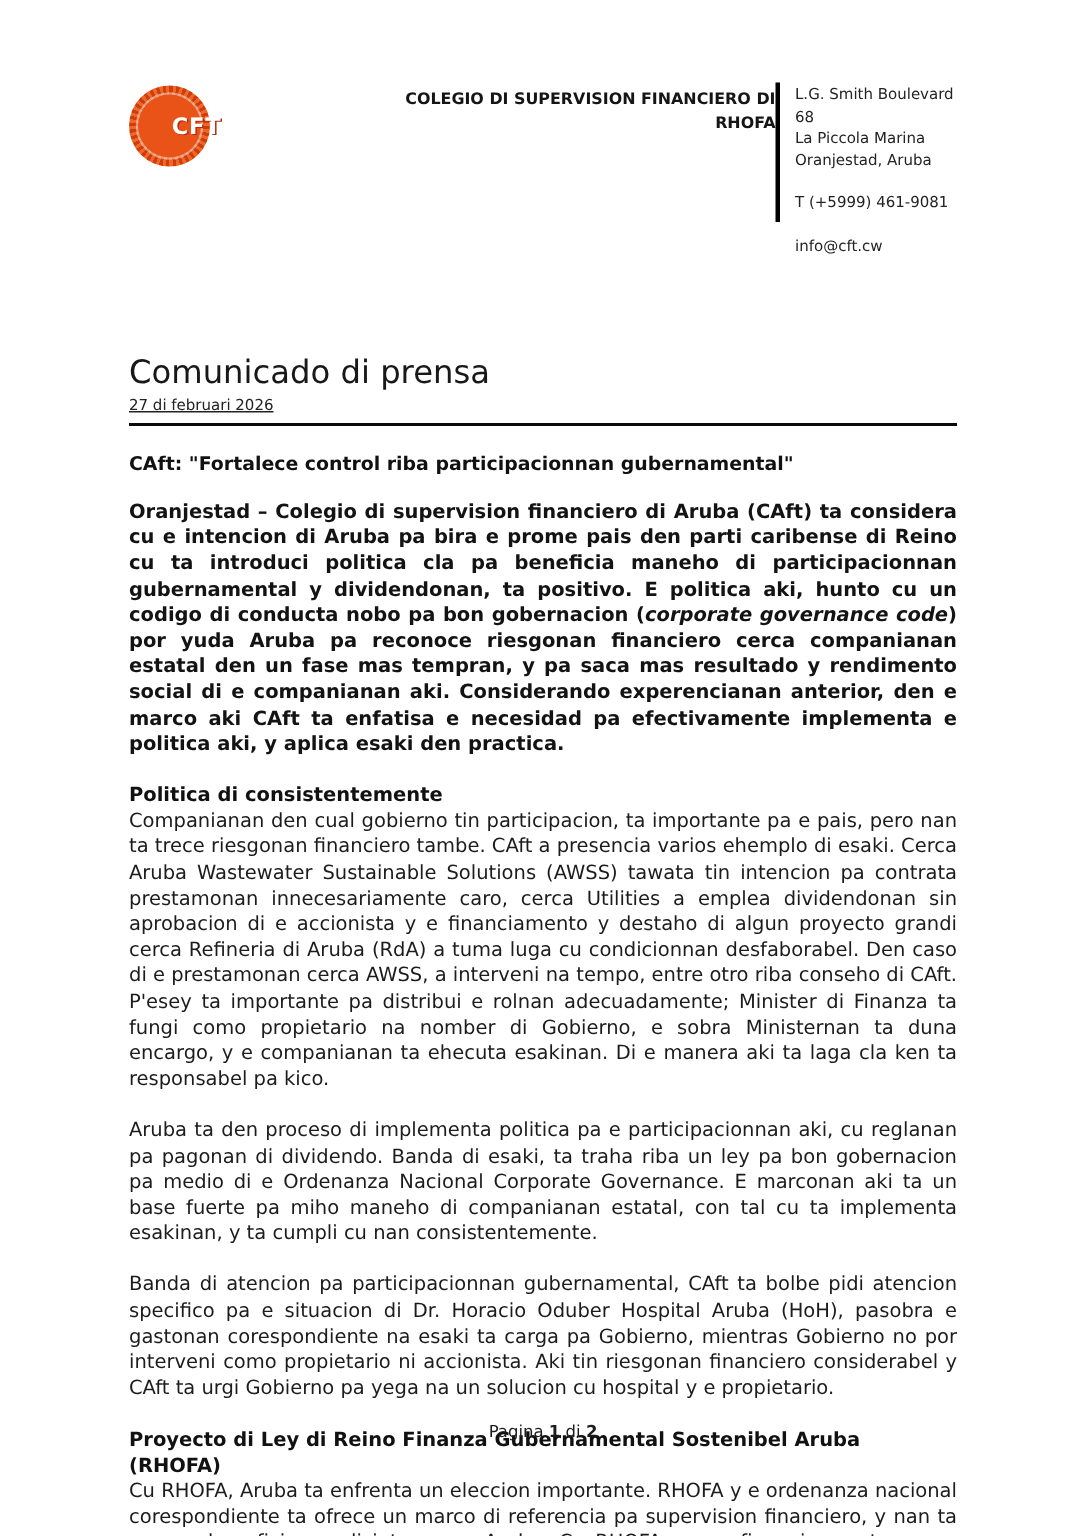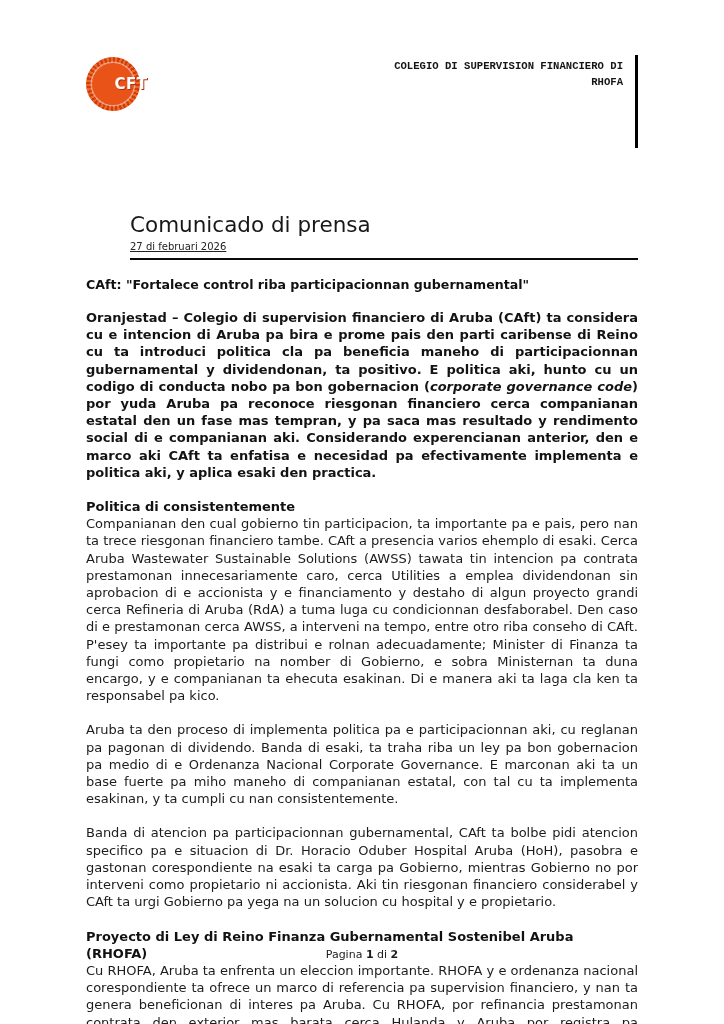--- a/index.html
+++ b/index.html
@@ -30,31 +30,31 @@
     box-shadow: 0 0 0 1.5px rgba(255,255,255,0.45);
     display: flex; align-items: center; justify-content: center; padding-left: 36px;
   }
   .logo-text {
     color: #ffffff; font-weight: bold; font-size: 15px; letter-spacing: 0.5px;
     text-shadow: 1px 1px 0 #b02c0c;
   }
   .org-name {
     flex: 1 1 auto; text-align: right;
     font-weight: bold; font-size: 10.6px; line-height: 16px;
-    padding-top: 3px; padding-right: 12px; color: #151515; font-family: Liberation Mono, monospace;
+    padding-top: 3px; color: #151515;
   }
   .vbar { width: 3px; height: 93px; background: #000; flex: 0 0 auto; }
   .contact {
     flex: 0 0 auto; width: 118px; padding-left: 10px; padding-top: 2px;
     font-size: 10px; line-height: 14.5px; color: #232323;
   }
   .contact .vgap { height: 14px; }
 
   
-  .title-block { margin-top: 64px; border-bottom: 2px solid #0a0a0a; padding-bottom: 6px; margin-left: 44px; }
+  .title-block { margin-top: 64px; border-bottom: 2px solid #0a0a0a; padding-bottom: 6px; }
   .doc-title { font-size: 21.5px; font-weight: normal; line-height: 26px; margin: 0; color: #181818; }
   .doc-date { font-size: 10px; margin-top: 3px; color: #222; text-decoration: underline; }
 
   
   .headline { font-size: 12.6px; font-weight: bold; margin: 17px 0 0 0; color: #111; }
   p.body, h3.sec { font-size: 13px; line-height: 17.2px; margin: 0; text-align: justify; }
   p.lead { font-weight: bold; margin-top: 17px; color: #131313; }
   p.lead em { font-style: italic; font-weight: bold; }
   h3.sec { margin-top: 17px; font-weight: bold; text-align: left; color: #111; }
   p.body + p.body { margin-top: 17px; }
@@ -75,20 +75,29 @@
     <div class="logo">
       <div class="logo-inner">
         <span class="logo-text">CFT</span>
       </div>
     </div>
     <div class="org-name">
       <div>COLEGIO DI SUPERVISION FINANCIERO DI</div>
       <div>RHOFA</div>
     </div>
     <div class="vbar"></div>
+    <div class="contact">
+      <div>L.G. Smith Boulevard 68</div>
+      <div>La Piccola Marina</div>
+      <div>Oranjestad, Aruba</div>
+      <div class="vgap"></div>
+      <div>T (+5999) 461-9081</div>
+      <div class="vgap"></div>
+      <div>info@cft.cw</div>
+    </div>
   </div>
 
   <div class="title-block">
     <h1 class="doc-title">Comunicado di prensa</h1>
     <div class="doc-date">27 di februari 2026</div>
   </div>
 
   <h2 class="headline">CAft: "Fortalece control riba participacionnan gubernamental"</h2>
 
   <p class="body lead"><span>Oranjestad – Colegio di supervision financiero di Aruba (CAft) ta considera cu e intencion di Aruba pa bira e prome pais den parti caribense di Reino cu ta introduci politica cla pa beneficia maneho di participacionnan gubernamental y dividendonan, ta positivo. E politica aki, hunto cu un codigo di conducta nobo pa bon gobernacion (</span><em>corporate governance code</em><span>) por yuda Aruba pa reconoce riesgonan financiero cerca companianan estatal den un fase mas tempran, y pa saca mas resultado y rendimento social di e companianan aki. Considerando experencianan anterior, den e marco aki CAft ta enfatisa e necesidad pa efectivamente implementa e politica aki, y aplica esaki den practica.</span></p>

